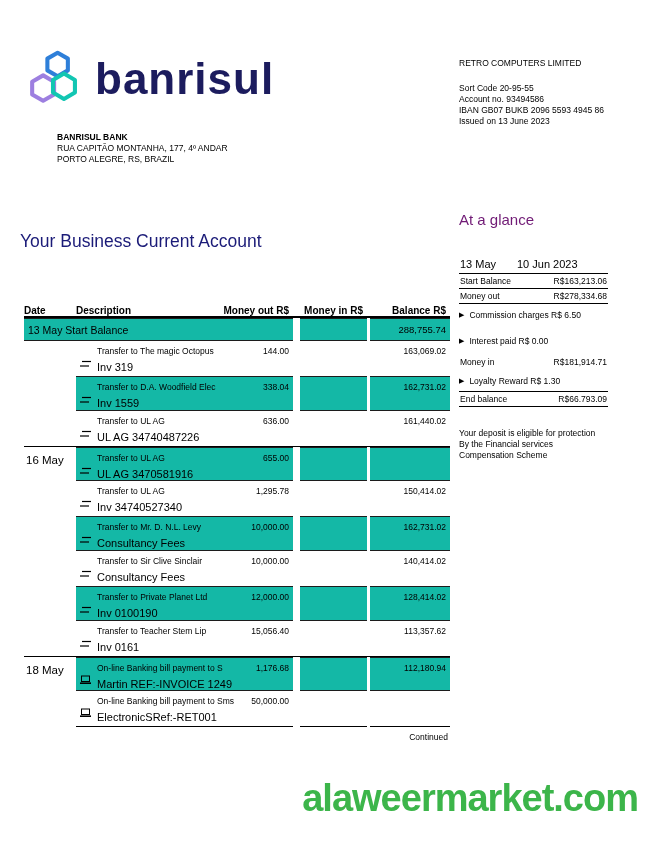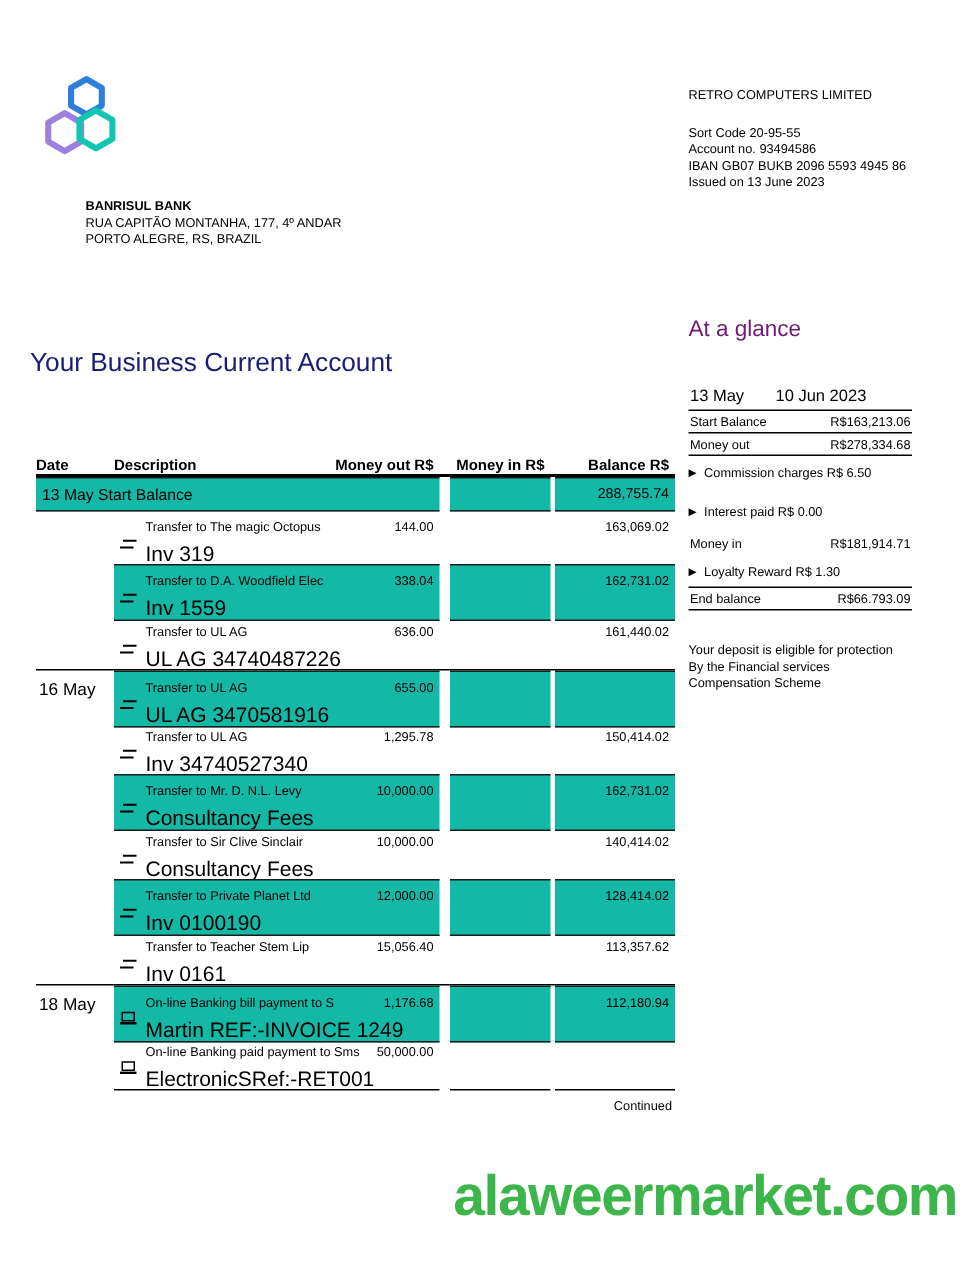--- a/index.html
+++ b/index.html
@@ -49,41 +49,42 @@
   .t-divider { border-top:1.4px solid #000; }
   .t-start { height:23px; }
   .t-body { height:35px; }
   .hl { background:#14b8a6; border-top:1px solid #1c1c1c; border-bottom:1px solid #1c1c1c; }
   .c-date { font-size:11.5px; padding-top:7px; padding-left:2px; }
   .c-main { position:relative; }
   .c-main-start { grid-column:1 / 3; display:flex; align-items:center; font-size:10.5px; padding-left:4px; }
   .t-icon { position:absolute; left:3px; top:13px; width:14px; }
   .t-lines { margin-left:21px; padding-top:5px; }
   .t-l1 { display:flex; justify-content:space-between; font-size:8.5px; padding-right:4px; }
-  .t-l2 { font-size:14px; margin-top:5px; }
+  .t-l2 { font-size:11px; margin-top:5px; }
   .c-in {}
   .c-bal { font-size:8.5px; text-align:right; padding-right:4px; padding-top:5px; }
   .c-bal-start { display:flex; align-items:center; justify-content:flex-end; font-size:9.5px; padding-right:4px; padding-top:0; }
   .t-foot > .seg { border-top:1px solid #000; height:1px; }
   .t-continued { text-align:right; font-size:8.5px; padding-top:5px; padding-right:2px; }
 
   
   .watermark { position:absolute; right:12px; top:777px; font-size:38px; font-weight:bold; color:#3cb54a; letter-spacing:-1px; }
 </style>
 </head>
 <body>
 
 <div class="page">
 
   <div class="logo">
     <svg width="58" height="58" viewBox="0 0 64 64">
       <polygon points="20,28 32.1,35 32.1,49 20,56 7.9,49 7.9,35" fill="none" stroke="#9d7fe0" stroke-width="4.5" stroke-linejoin="round"></polygon>
       <polygon points="36,3 47.3,9.5 47.3,22.5 36,29 24.7,22.5 24.7,9.5" fill="none" stroke="#2e7fd9" stroke-width="4.5" stroke-linejoin="round"></polygon>
       <polygon points="43,26 55.1,33 55.1,47 43,54 30.9,47 30.9,33" fill="none" stroke="#12c6b2" stroke-width="4.5" stroke-linejoin="round"></polygon>
     </svg>
+    <span class="logo-text">banrisul</span>
   </div>
 
   <div class="holder">
     <div class="holder-company">RETRO COMPUTERS LIMITED</div>
     <div>Sort Code 20-95-55</div>
     <div>Account no. 93494586</div>
     <div>IBAN GB07 BUKB 2096 5593 4945 86</div>
     <div>Issued on 13 June 2023</div>
   </div>
 
@@ -357,21 +358,21 @@
       </div>
       <div class="t-row t-body">
         <div class="c-date"></div>
         <div class="c-main">
           <span class="t-icon"><svg width="13" height="10" viewBox="0 0 13 10">
               <rect x="2.5" y="1" width="8" height="5.5" fill="none" stroke="#000" stroke-width="1"></rect>
               <rect x="1" y="7.4" width="11" height="1.6" fill="#000"></rect>
             </svg></span>
           <div class="t-lines">
             <div class="t-l1">
-              <span class="t-desc">On-line Banking paid payment to Sms</span>
+              <span class="t-desc">On-line Banking bill payment to Sms</span>
               <span class="t-out">50,000.00</span>
             </div>
             <div class="t-l2">ElectronicSRef:-RET001</div>
           </div>
         </div>
         <div></div>
         <div class="c-in"></div>
         <div></div>
         <div class="c-bal"></div>
       </div>

